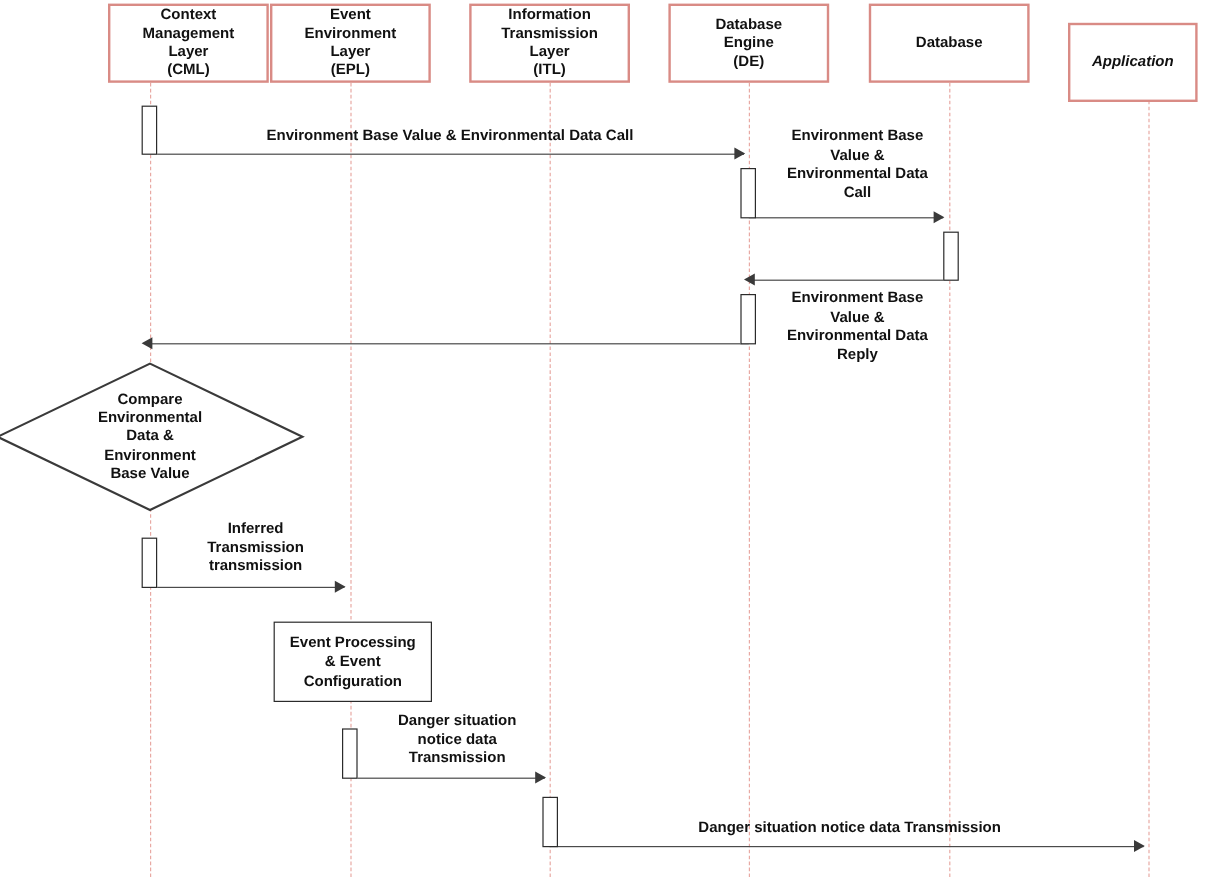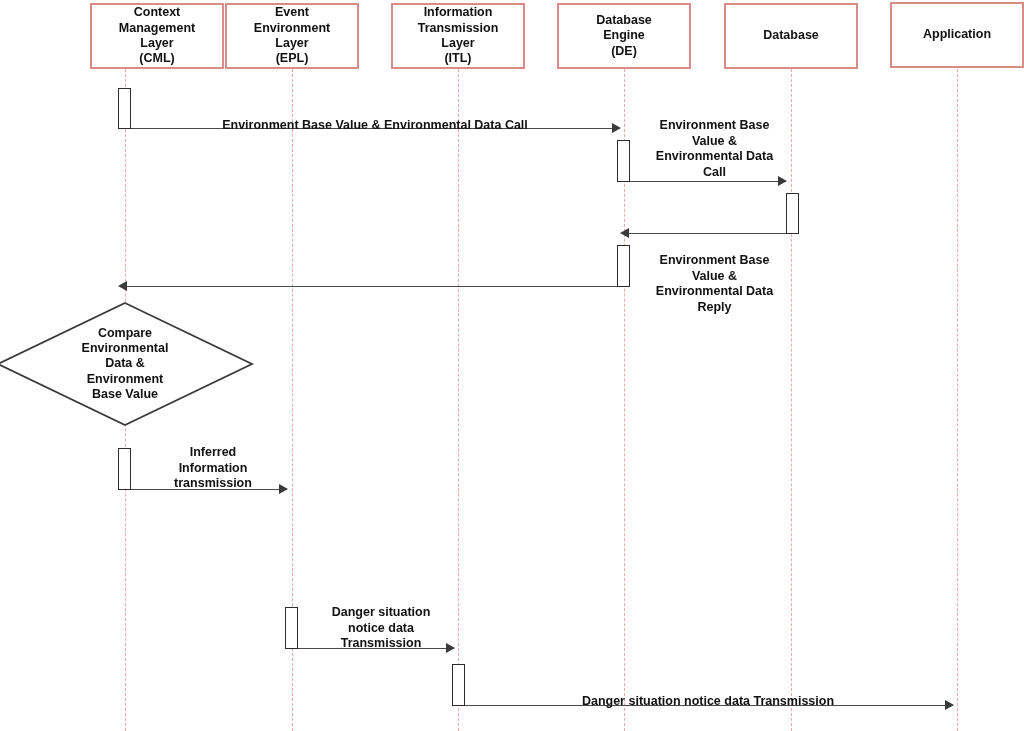--- a/index.html
+++ b/index.html
@@ -75,21 +75,20 @@
   
   .msg-label {
     position: absolute;
     font-size: 12.5px;
     font-weight: bold;
     color: #111111;
     text-align: center;
     line-height: 1.25;
     white-space: pre-line;
     z-index: 6;
-    margin-top: 12px;
   }
   
   .process-box {
     position: absolute;
     box-sizing: border-box;
     border: 1.8px solid #2b2b2b;
     background: #ffffff;
     display: flex;
     align-items: center;
     justify-content: center;
@@ -150,21 +149,21 @@
 Layer
 (EPL)</div>
   <div class="participant-box" style="left:391px;top:3px;width:134px;height:66px;">Information
 Transmission
 Layer
 (ITL)</div>
   <div class="participant-box" style="left:557px;top:3px;width:134px;height:66px;">Database
 Engine
 (DE)</div>
   <div class="participant-box" style="left:724px;top:3px;width:134px;height:66px;">Database</div>
-  <div class="participant-box" style="left:890px;top:2px;width:134px;height:66px;">Application</div>
+  <div class="participant-box" style="left:890px;top:19px;width:108px;height:66px;font-style:italic;">Application</div>
 
   <div class="activation" style="left:118px;top:88px;height:41px;"></div>
   <div class="activation" style="left:617px;top:140px;height:42px;"></div>
   <div class="activation" style="left:786px;top:193px;height:41px;"></div>
   <div class="activation" style="left:617px;top:245px;height:42px;"></div>
   <div class="activation" style="left:118px;top:448px;height:42px;"></div>
   <div class="activation" style="left:285px;top:607px;height:42px;"></div>
   <div class="activation" style="left:452px;top:664px;height:42px;"></div>
 
   <div class="msg-line" style="left:125px;top:128px;width:495px;"></div>
@@ -195,23 +194,26 @@
     <div class="diamond-label">Compare
 Environmental
 Data &amp;
 Environment
 Base Value</div>
   </div>
 
   <div class="msg-line" style="left:125px;top:489px;width:162px;"></div>
   <div class="arrowhead right" style="left:279px;top:484px;"></div>
   <div class="msg-label" style="left:138px;top:433px;width:150px;">Inferred
-Information
+Transmission
 transmission</div>
 
+  <div class="process-box" style="left:228px;top:518px;width:132px;height:67px;">Event Processing
+&amp; Event
+Configuration</div>
 
   <div class="msg-line" style="left:292px;top:648px;width:162px;"></div>
   <div class="arrowhead right" style="left:446px;top:643px;"></div>
   <div class="msg-label" style="left:305px;top:593px;width:152px;text-align:center;">Danger situation
 notice data
 Transmission</div>
 
   <div class="msg-line" style="left:458px;top:705px;width:495px;"></div>
   <div class="arrowhead right" style="left:945px;top:700px;"></div>
   <div class="msg-label" style="left:468px;top:682px;width:480px;">Danger situation notice  data Transmission</div>

